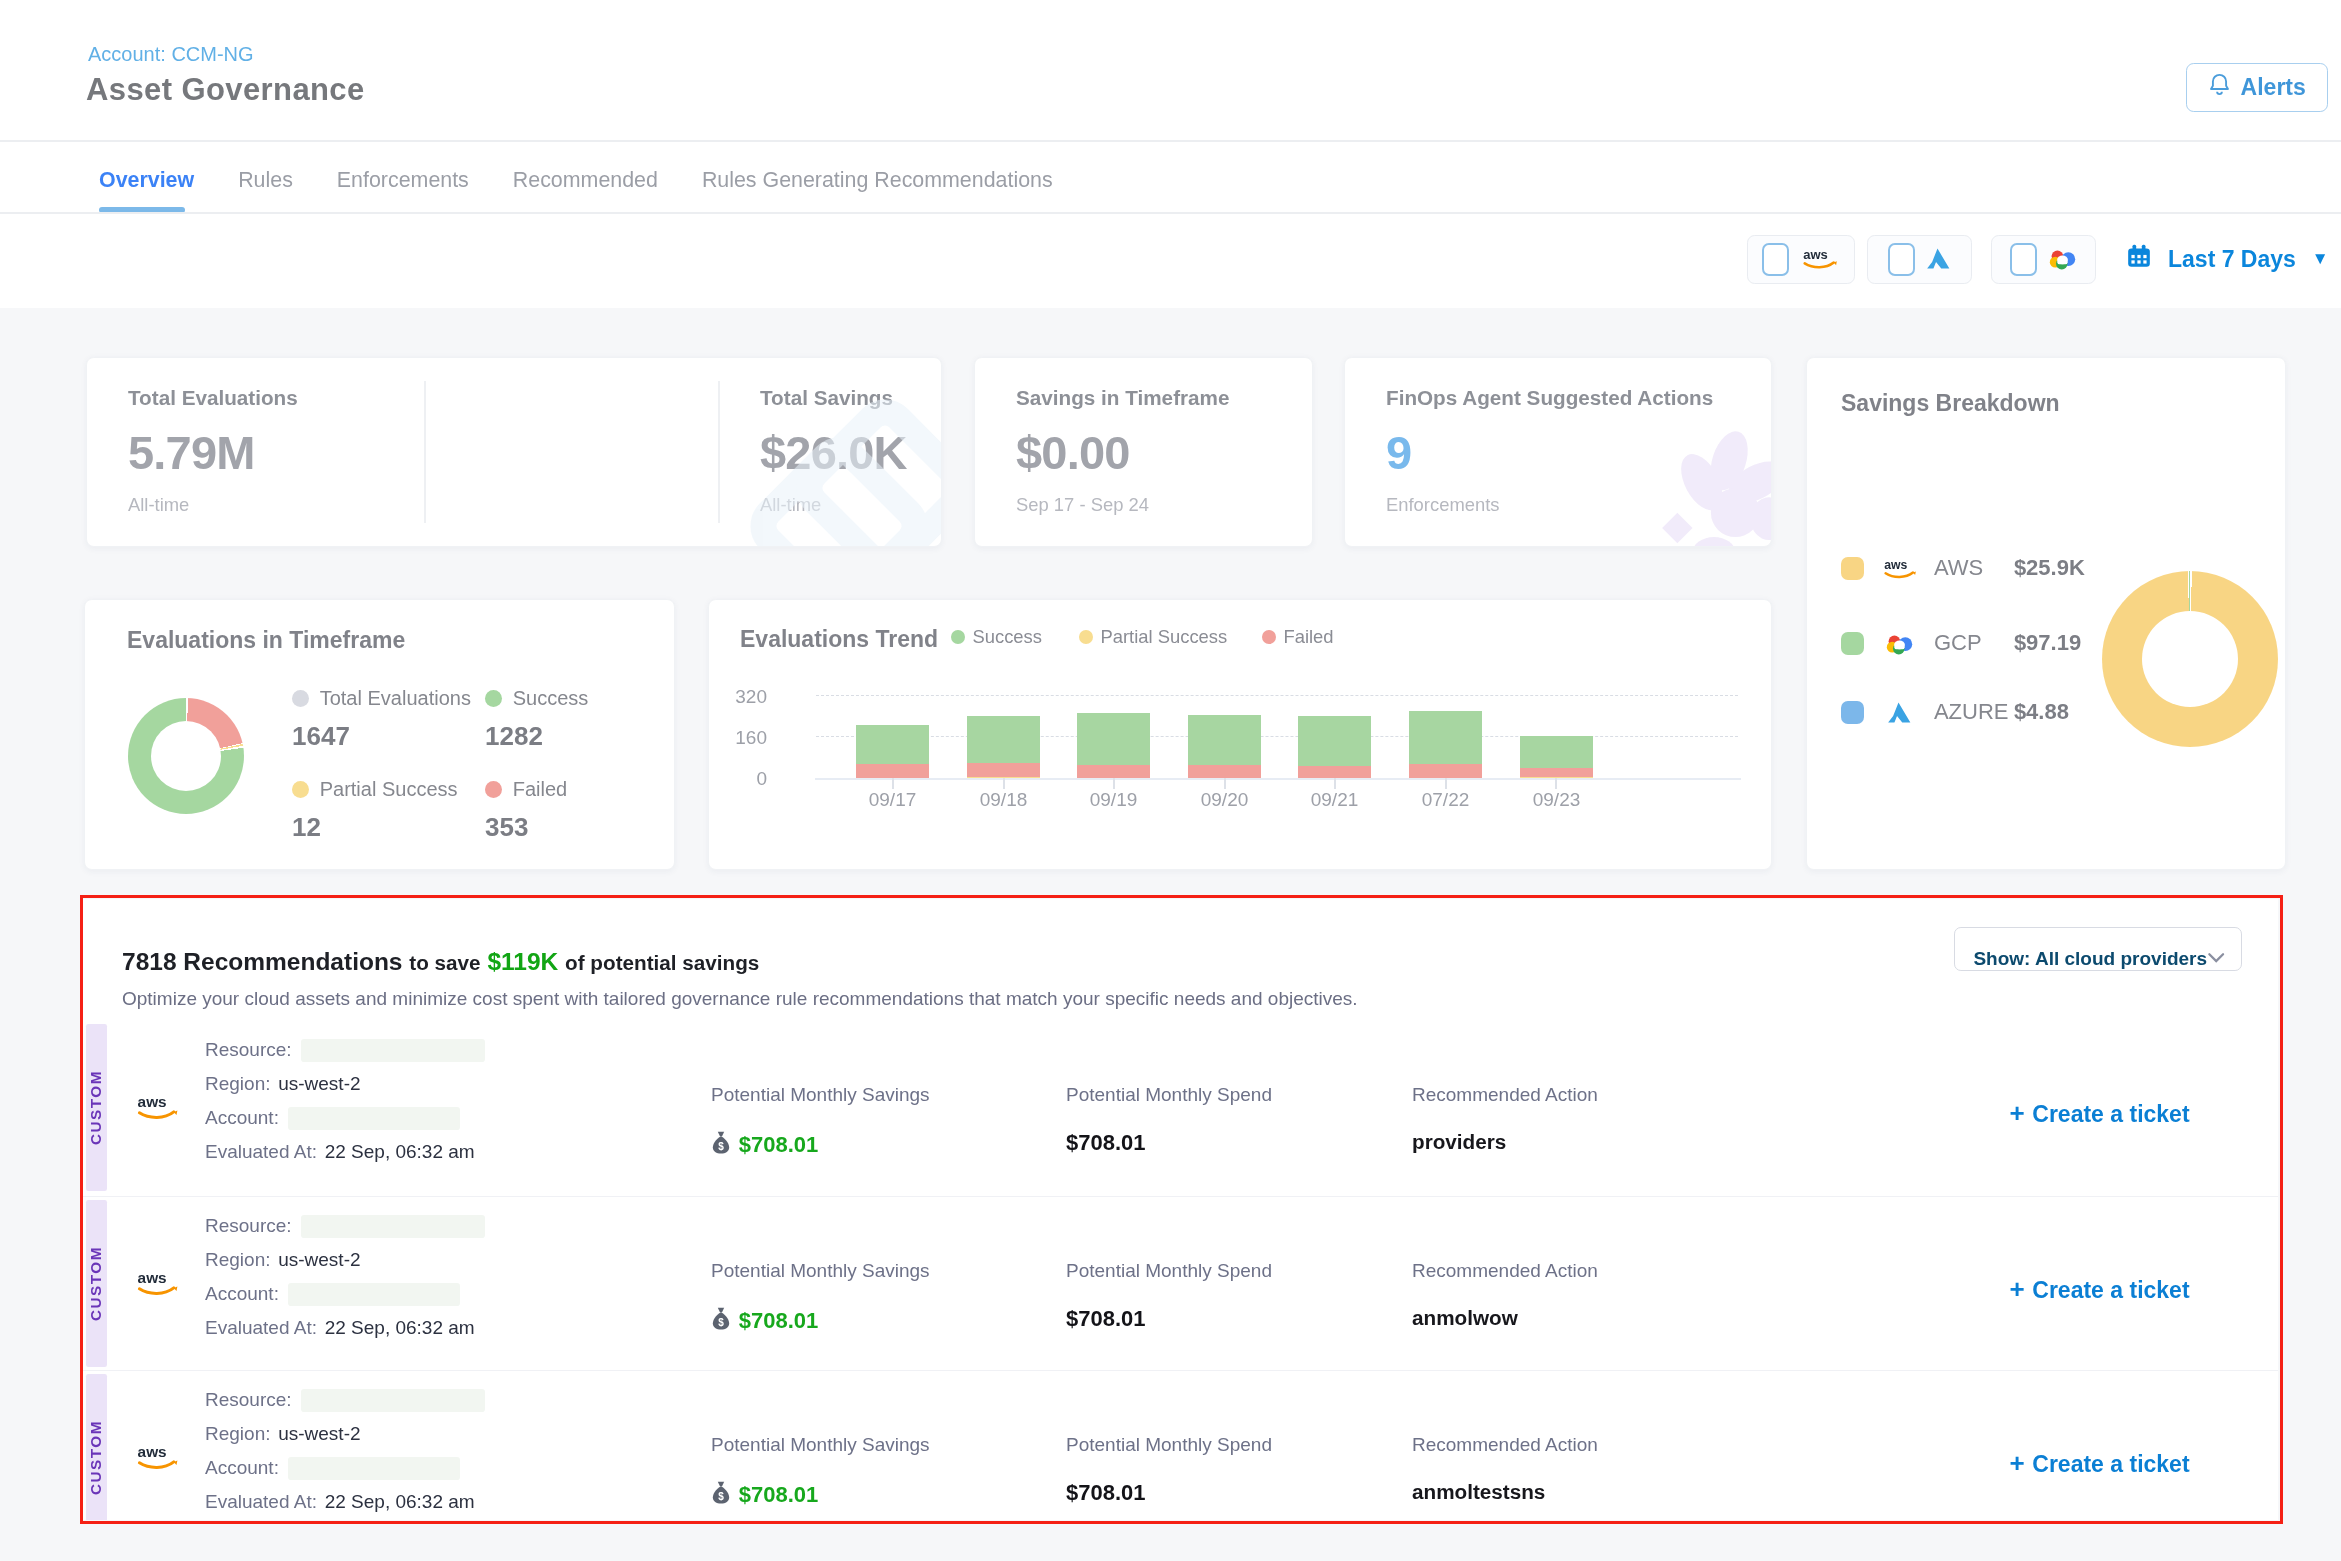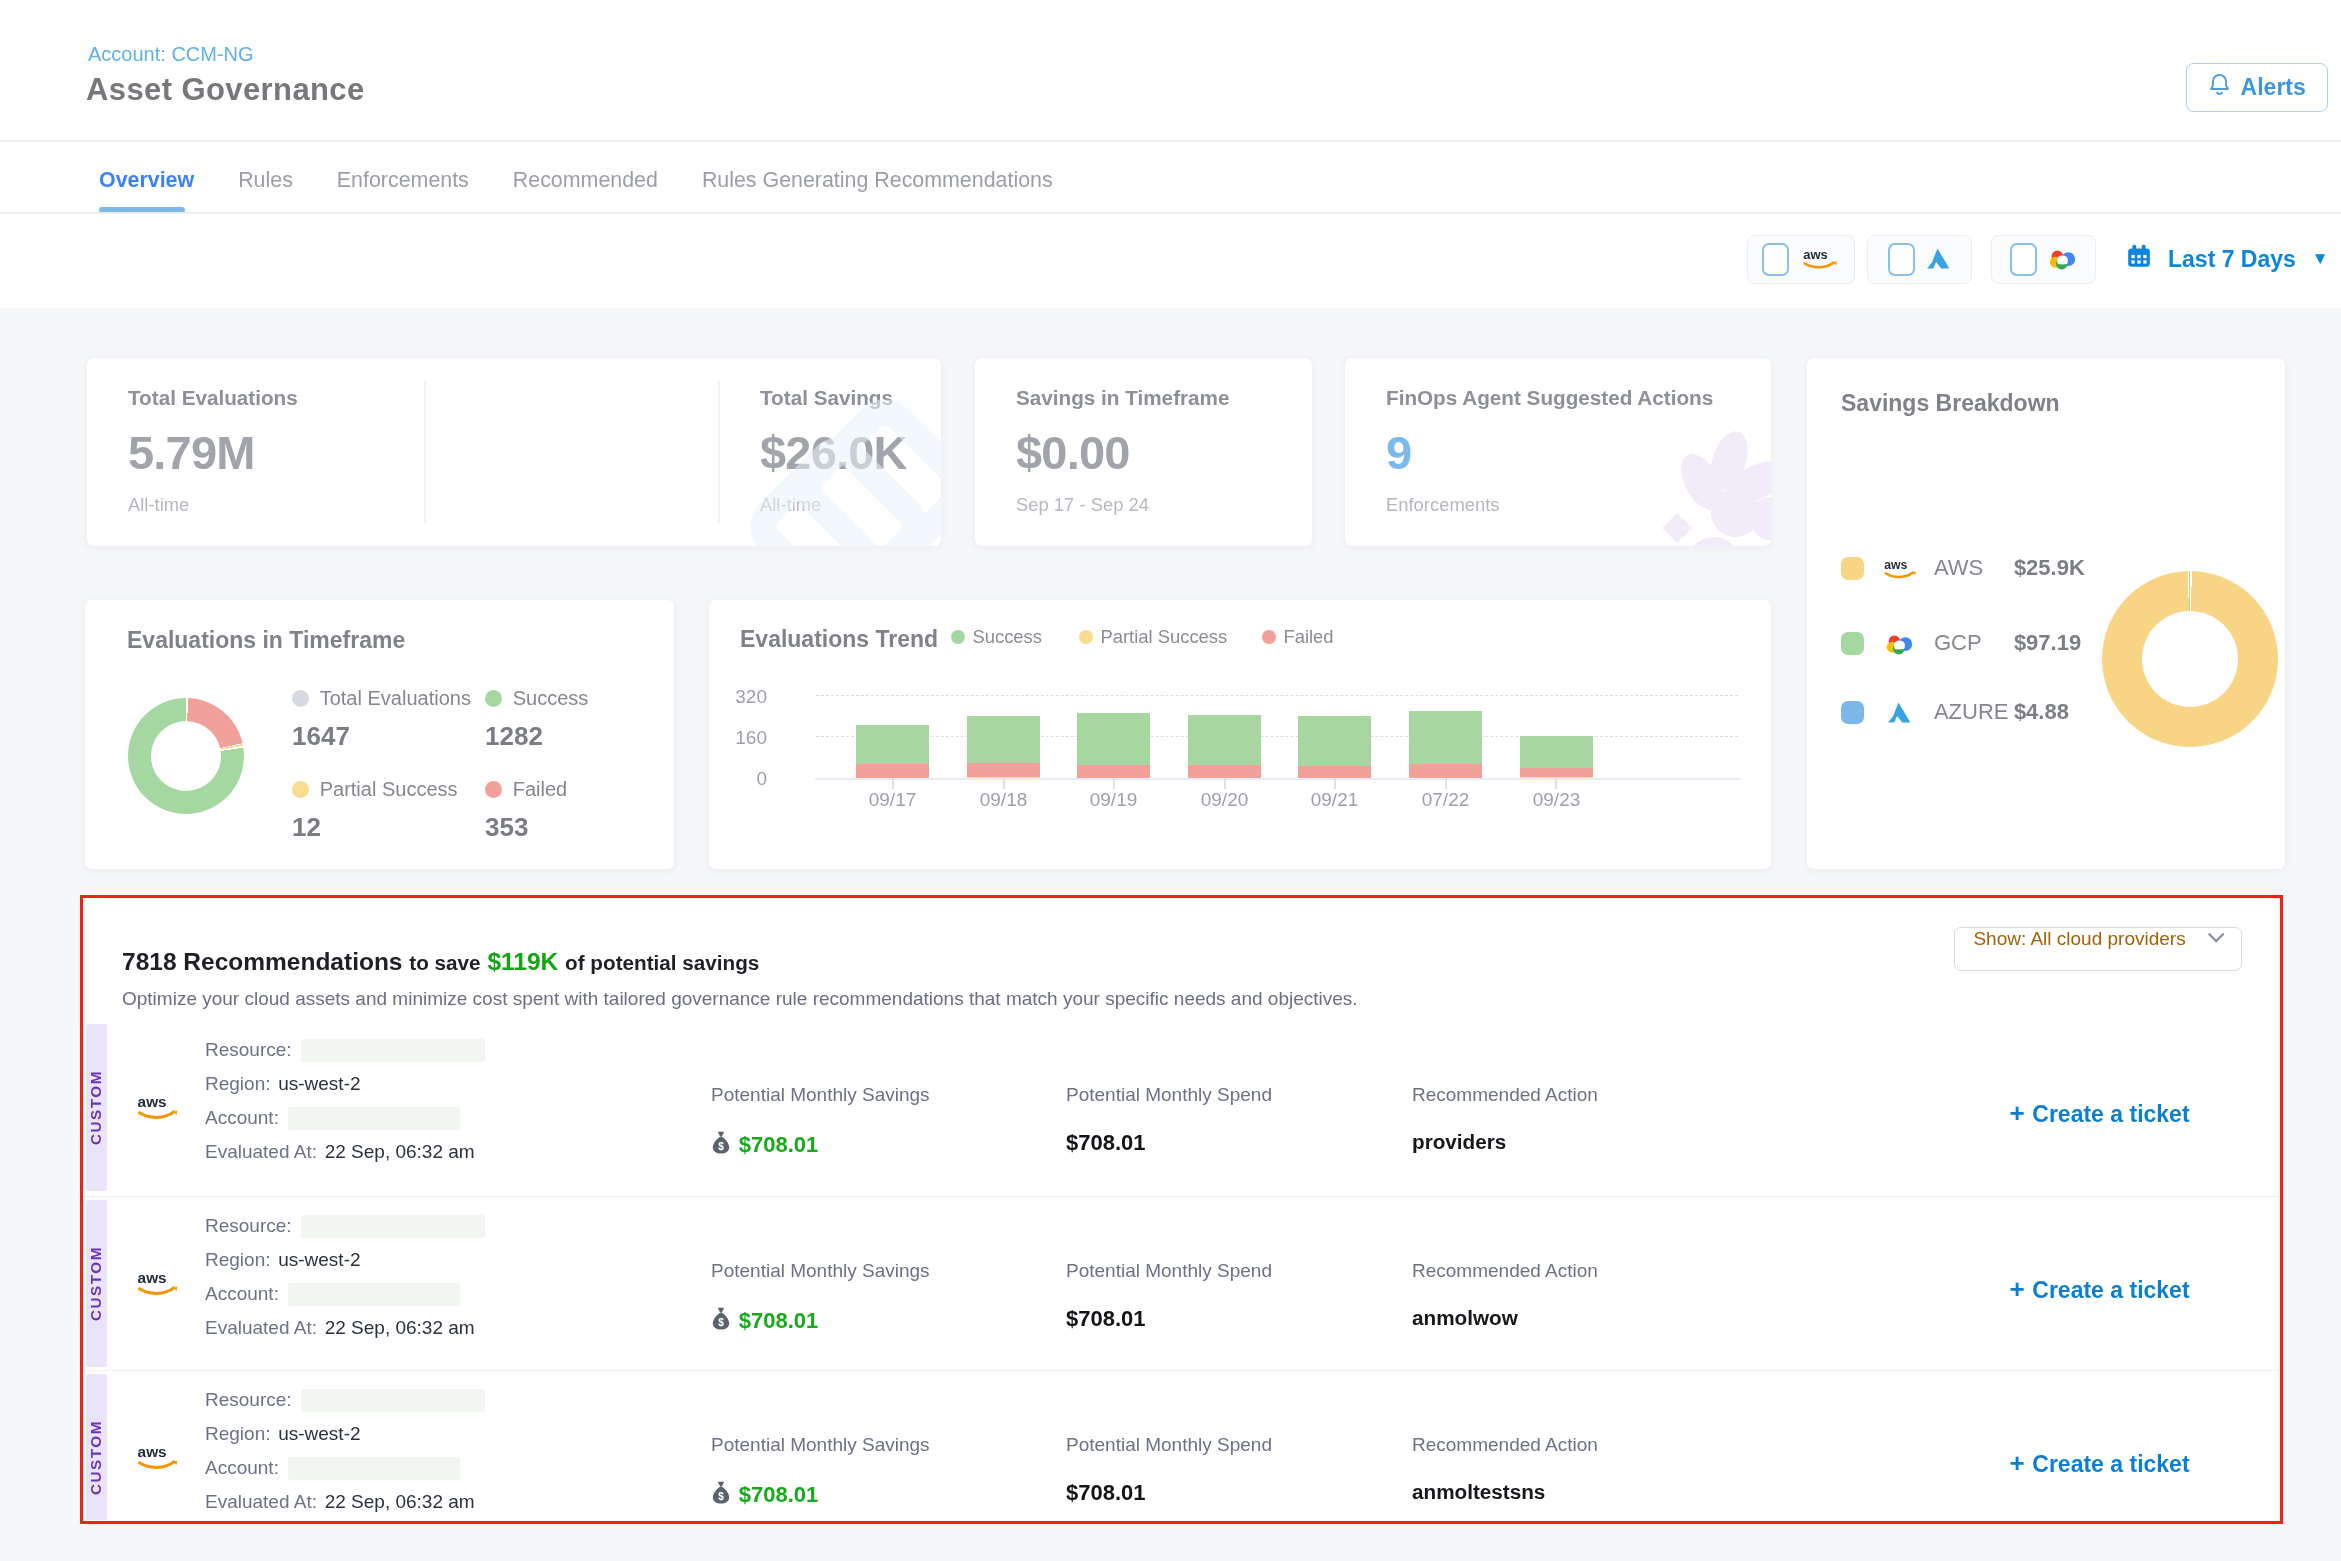--- a/index.html
+++ b/index.html
@@ -83,22 +83,22 @@
 
   
   .rec-card{left:83px;top:899px;width:2195px;height:621px;background:#fff;overflow:hidden;position:absolute;}
   .red-frame{left:80px;top:895px;width:2203px;height:629px;border:3.8px solid #f52015;box-sizing:border-box;pointer-events:none;z-index:20;}
   .rec-title{position:absolute;left:39px;top:49px;font-size:24.5px;color:#1e2026;}
   .rec-title b{font-weight:bold;}
   .rec-title .mid{font-size:20.7px;font-weight:600;}
   .rec-title .amount{color:#12a514;font-weight:bold;}
   .rec-sub{position:absolute;left:39px;top:89px;font-size:19px;color:#6b6e84;}
   .rec-dd{position:absolute;left:1871px;top:27.6px;width:288px;height:44px;border:1.5px solid #d8dbe3;border-radius:6.9px;
-     background:#fff;display:flex;align-items:flex-start;justify-content:space-between;padding:0 15.3px 0 18.4px;box-sizing:border-box;
-     font-size:19px;font-weight:400;color:#a16207;cursor:pointer;}
+     background:#fff;display:flex;align-items:flex-end;justify-content:space-between;padding:0 15.3px 0 18.4px;box-sizing:border-box;
+     font-size:19px;font-weight:700;color:#0c4a6e;cursor:pointer;}
   .rec-row{position:absolute;left:0;width:2195px;height:173px;}
   .rec-row.b{border-top:1.5px solid #f0f1f5;}
   .strip{position:absolute;left:3.1px;top:3.1px;bottom:3.1px;width:20.7px;background:#ebe3f8;border-radius:2.3px;
      display:flex;align-items:center;justify-content:center;}
   .strip span{writing-mode:vertical-rl;transform:rotate(180deg);font-size:15.3px;font-weight:bold;color:#6a35b8;letter-spacing:1.5px;}
   .row-logo{position:absolute;left:51px;top:70px;}
   .fields{position:absolute;left:122px;top:12.2px;font-size:19px;}
   .fline{height:34px;display:flex;align-items:center;}
   .flabel{color:#6d7188;}
   .fvalue{color:#2c3140;margin-left:7.7px;}

